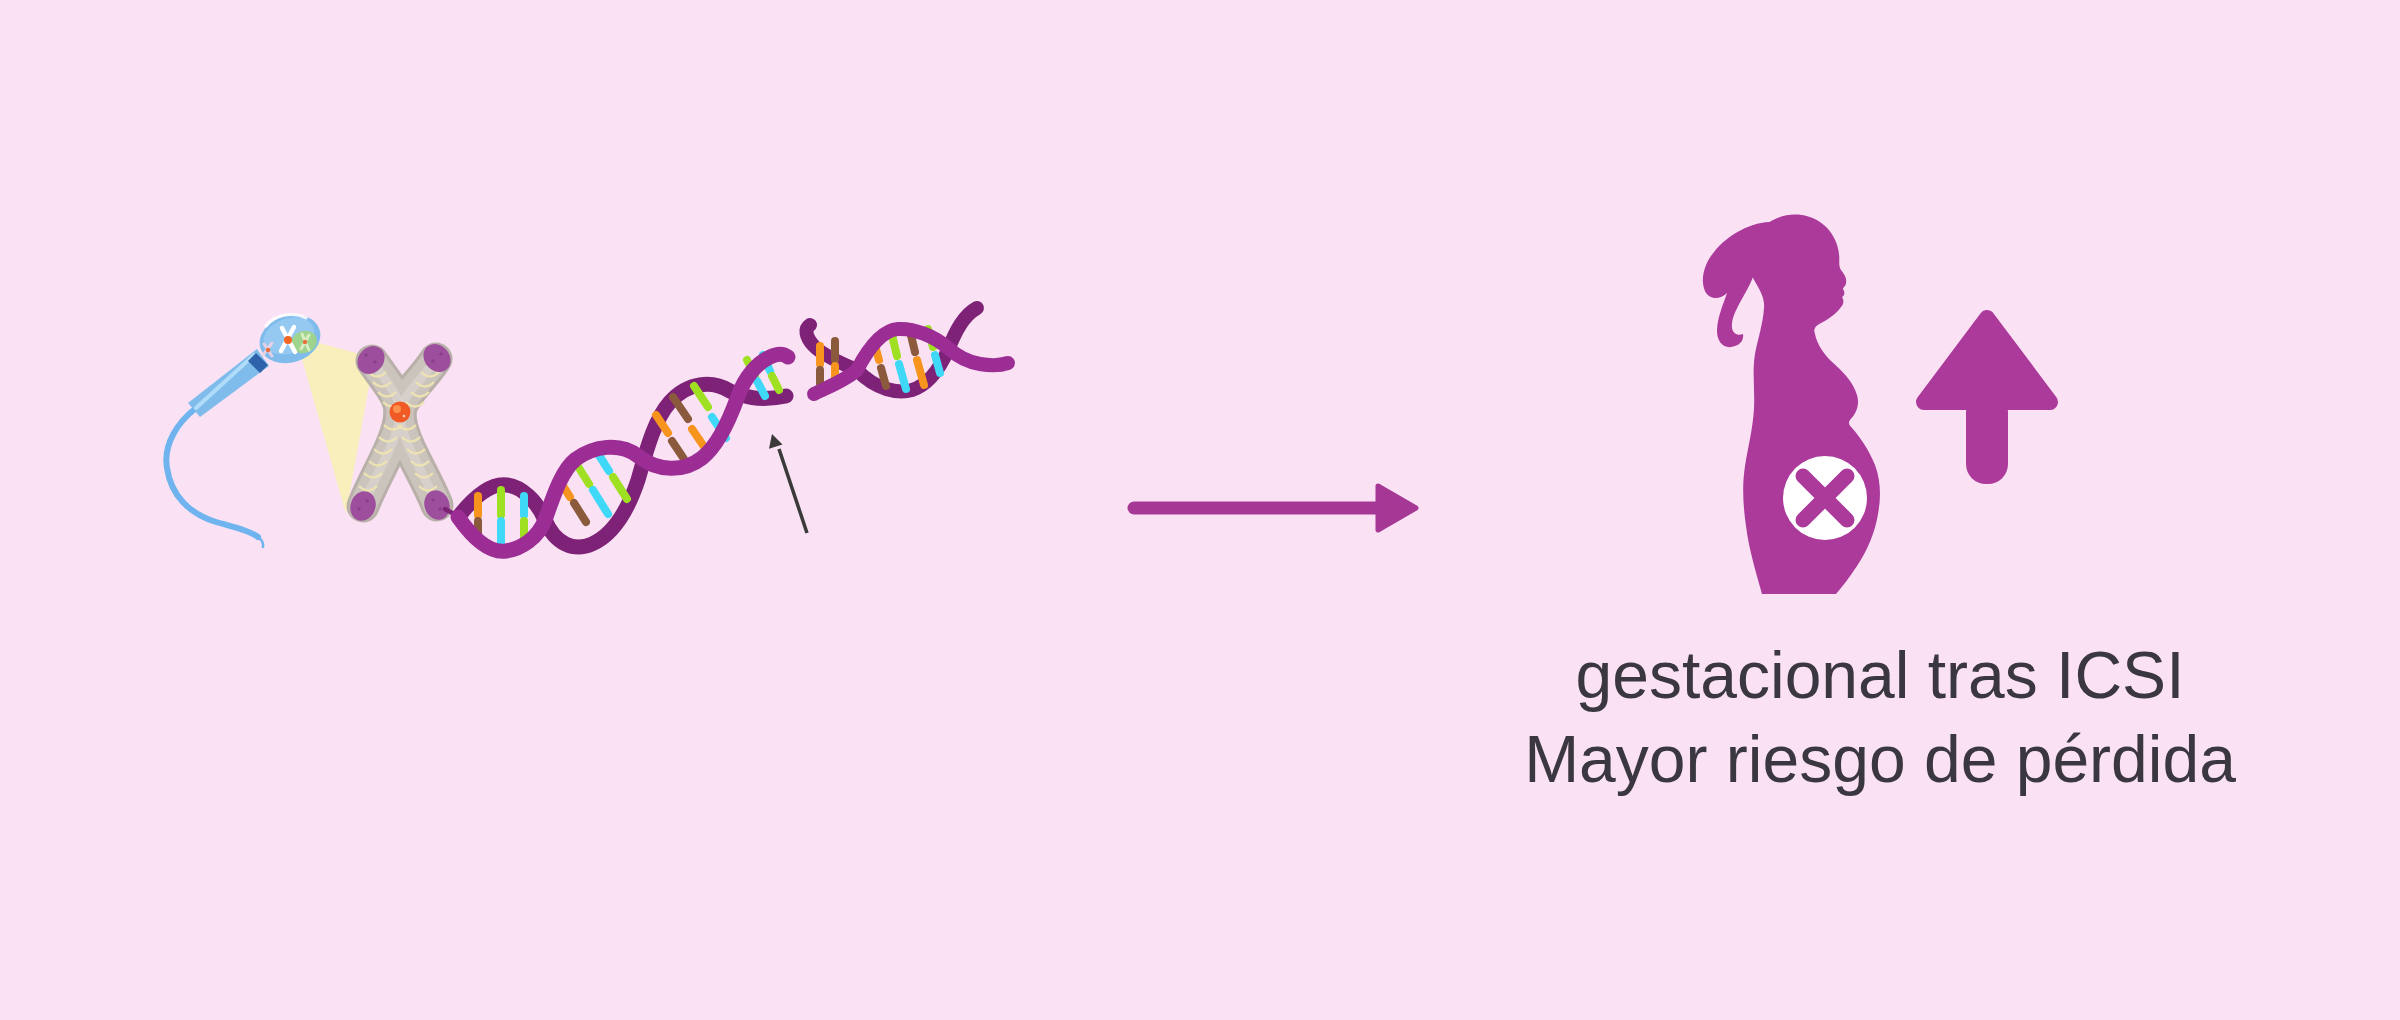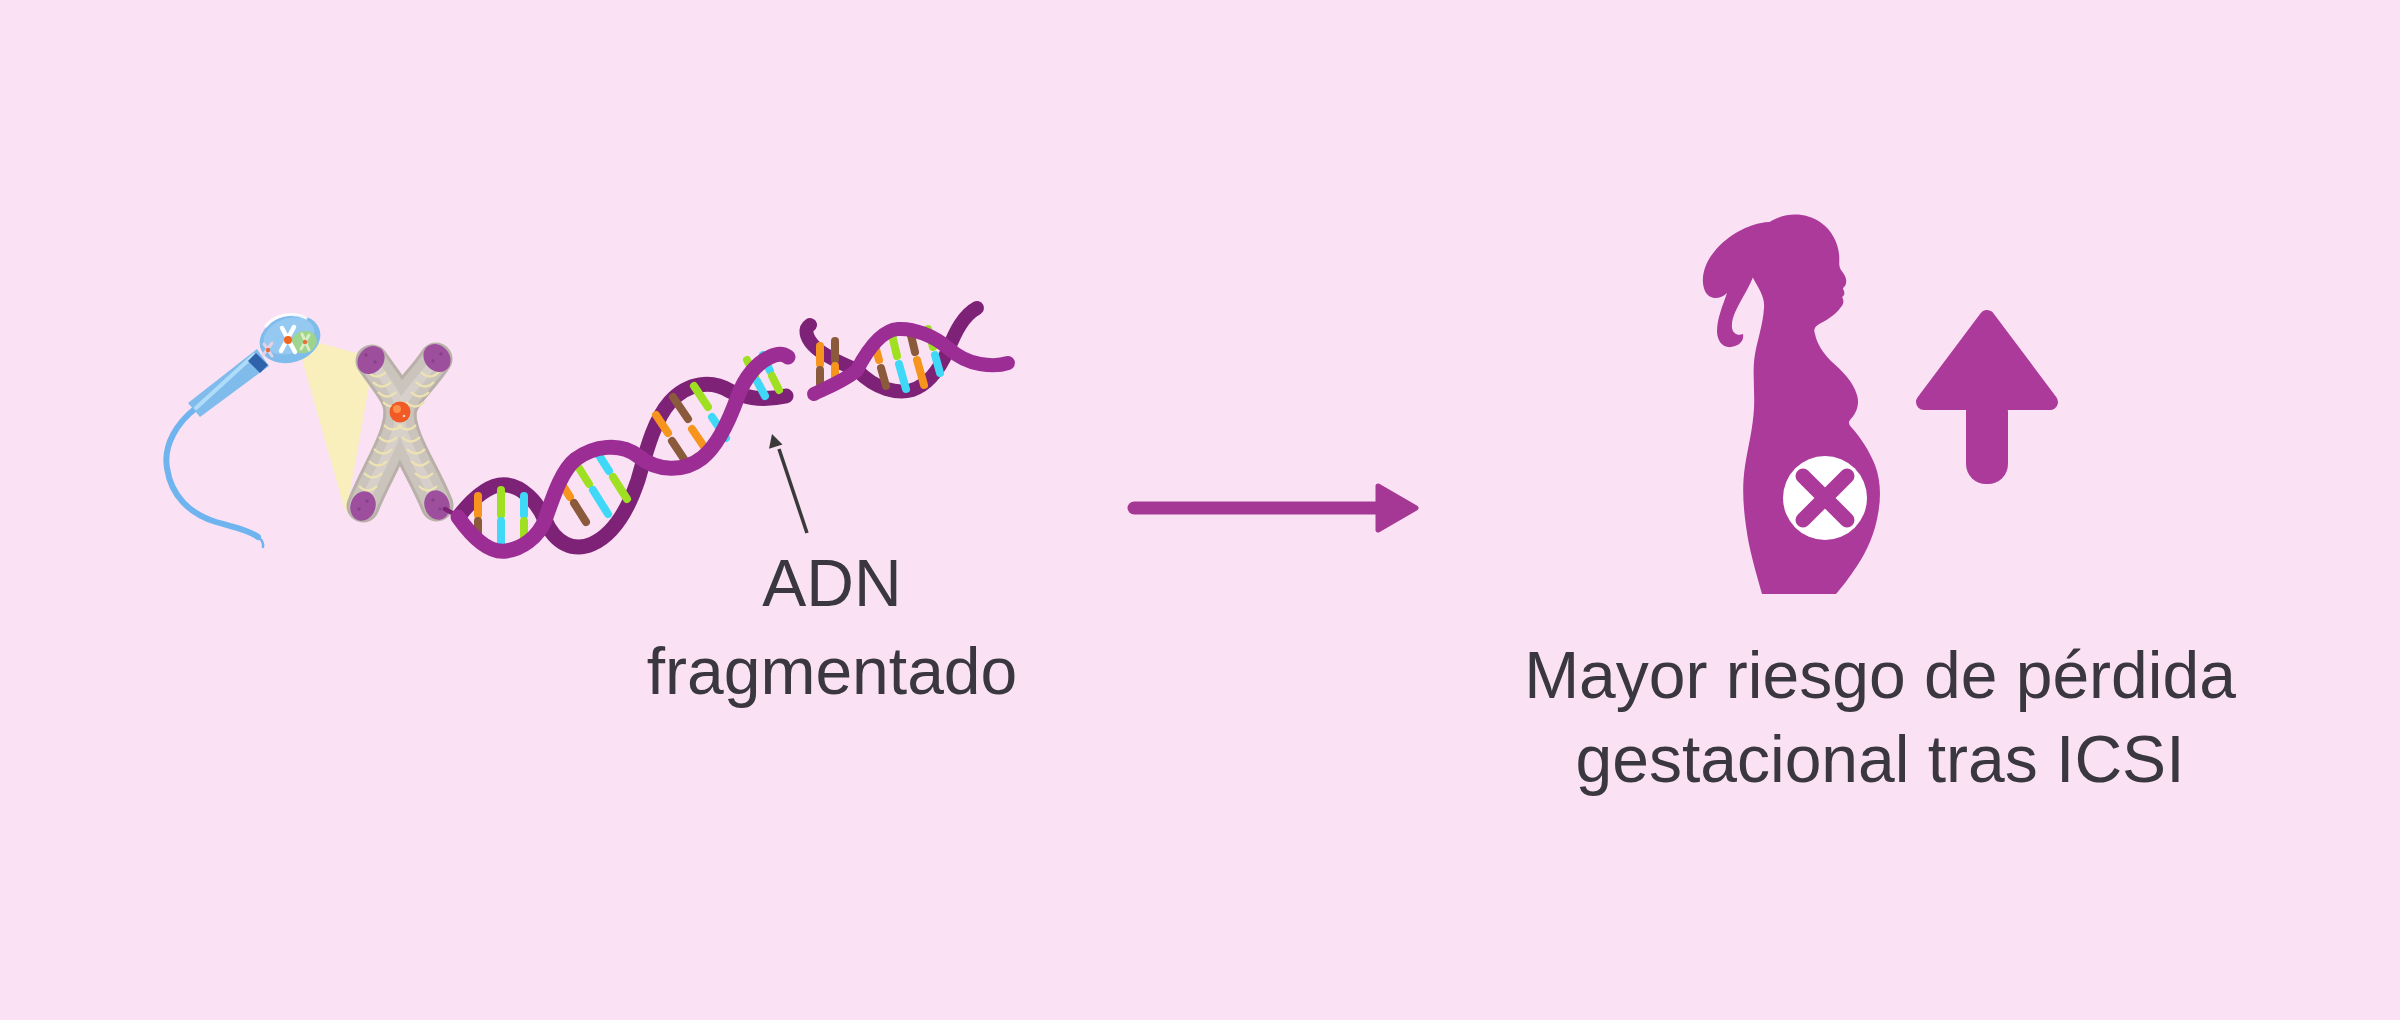--- a/index.html
+++ b/index.html
@@ -198,23 +198,19 @@
         <path d="M 1803,476 L 1847,520 M 1847,476 L 1803,520" stroke="#AC3A9B" stroke-width="15" stroke-linecap="round" fill="none"></path>
       </g>
     </g>
 
     <g>
       <rect x="1966" y="392" width="42" height="92" rx="20" fill="#AC3A9B"></rect>
       <path d="M 1987,318 L 2050,402 L 1924,402 Z" fill="#AC3A9B" stroke="#AC3A9B" stroke-width="16" stroke-linejoin="round"></path>
     </g>
   </svg>
 
-  <div class="caption caption-left">
-    <div>ADN</div>
-    <div>fragmentado</div>
+
+  <div class="caption caption-right">
+    <div>gestacional tras ICSI</div>
+    <div>Mayor riesgo de pérdida</div>
   </div>
 
-  <div class="caption caption-right">
-    <div>Mayor riesgo de pérdida</div>
-    <div>gestacional tras ICSI</div>
-  </div>
-
 </div>
 
 </body></html>

